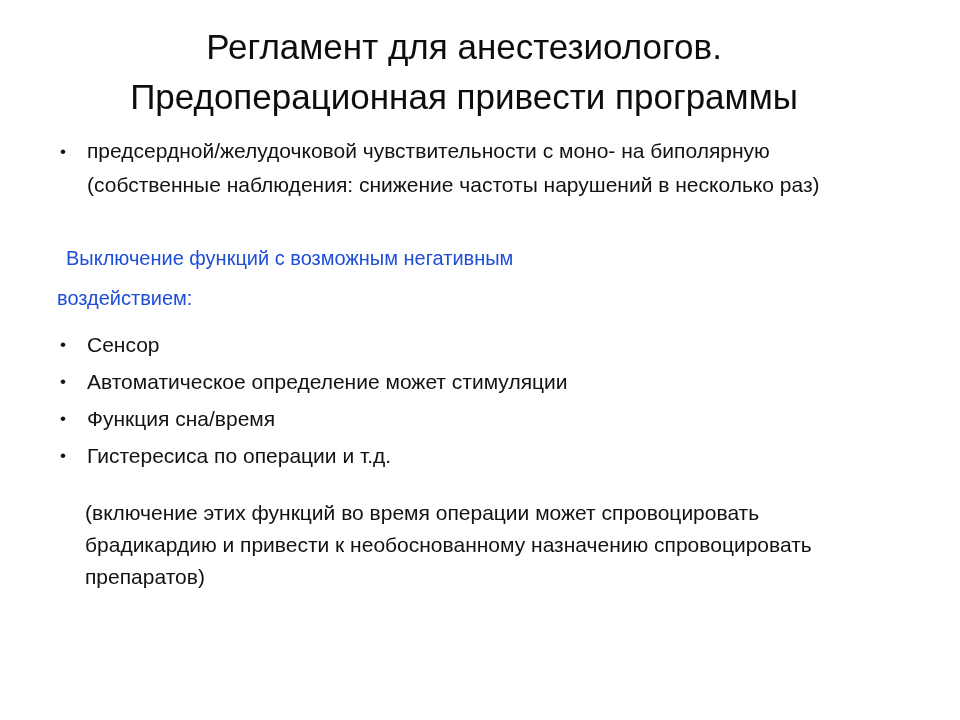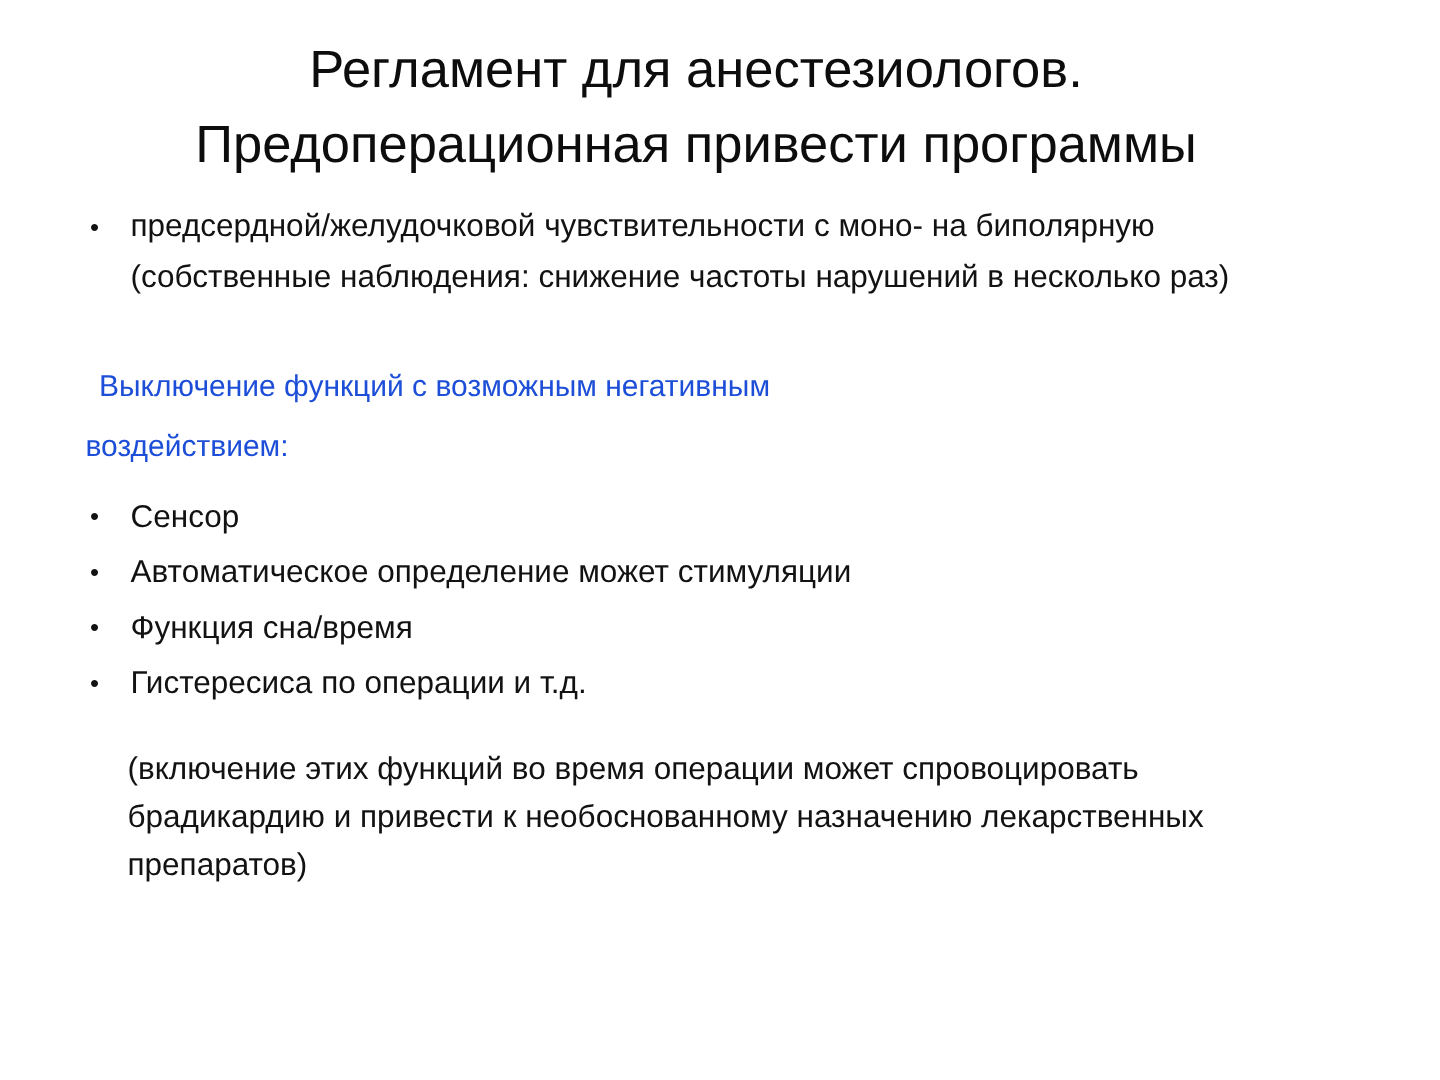--- a/index.html
+++ b/index.html
@@ -131,17 +131,17 @@
       <span class="btext">Функция сна/время</span>
     </li>
     <li>
       <span class="marker">•</span>
       <span class="btext">Гистересиса по операции и т.д.</span>
     </li>
   </ul>
 
   <div class="note">
     <span class="nline">(включение этих функций во время операции может спровоцировать</span>
-    <span class="nline">брадикардию и привести к необоснованному назначению лекарственных</span>
+    <span class="nline">брадикардию и привести к необоснованному назначению спровоцировать</span>
     <span class="nline">препаратов)</span>
   </div>
 
 </div>
 
 </body></html>

